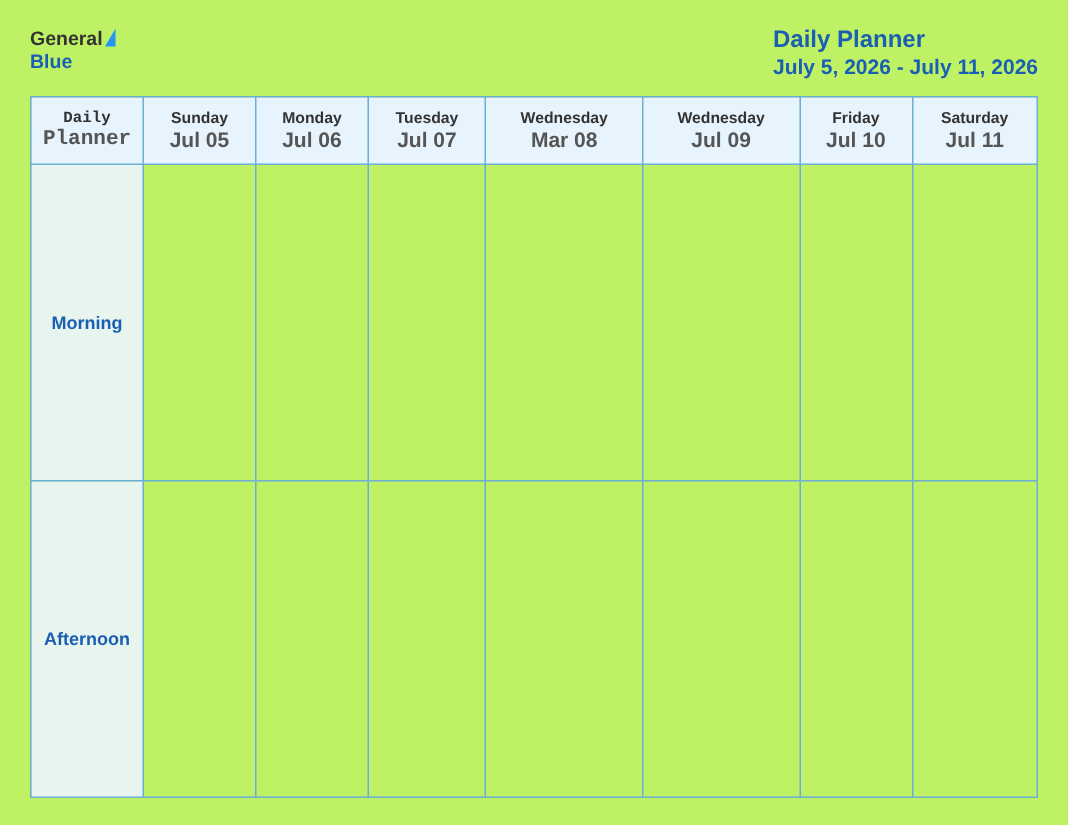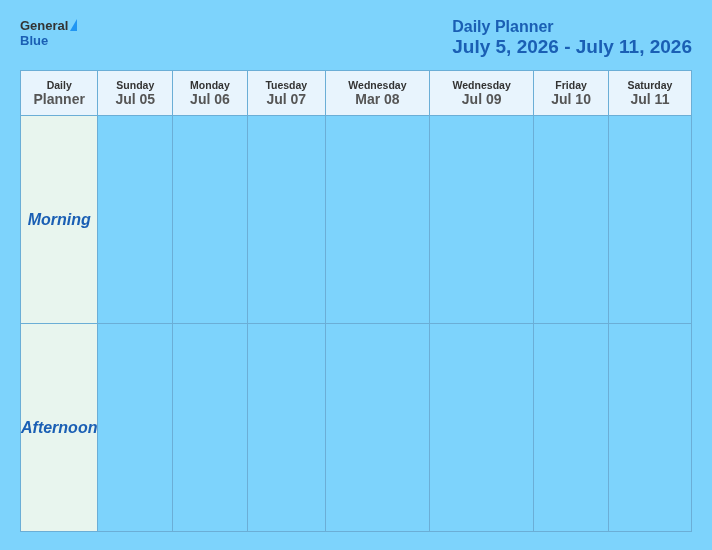--- a/index.html
+++ b/index.html
@@ -7,21 +7,21 @@
       width: 712px;
       height: 550px;
       background: #fff;
       font-family: Arial, sans-serif;
       overflow: hidden;
     }
 
     .page {
       width: 712px;
       height: 550px;
-      background: #7dd3fc;
+      background: #bef264;
       padding: 18px 20px 18px 20px;
       display: flex;
       flex-direction: column;
     }
 
     .header {
       display: flex;
       justify-content: space-between;
       align-items: flex-start;
       margin-bottom: 12px;
@@ -62,21 +62,21 @@
     .title-area {
     }
 
     .title-main {
       font-size: 16px;
       font-weight: bold;
       color: #1a5fb4;
     }
 
     .title-date {
-      font-size: 19px;
+      font-size: 14px;
       font-weight: bold;
       color: #1a5fb4;
     }
 
     table {
       width: 100%;
       height: 100%;
       border-collapse: collapse;
       border: 1.5px solid #6baed6;
     }
@@ -91,41 +91,41 @@
       background: #e8f4fd;
       padding: 5px 3px;
     }
 
     .col-label {
       background: #dceefb;
       font-weight: bold;
       font-size: 11px;
       color: #1a5fb4;
       width: 75px;
+      font-family: Liberation Mono, monospace;
     }
 
     .day-header-top {
       font-size: 10.5px;
       font-weight: bold;
       color: #333;
       display: block;
     }
 
     .day-header-sub {
       font-size: 14px;
       color: #555;
       display: block;
     }
 
     .row-label {
       background: #e8f5ee;
       color: #1a5fb4;
-      font-size: 16px;
-      font-weight: bold;
-      font-style: italic;
+      font-size: 12px;
+      font-weight: bold;
       width: 75px;
     }
 
     tr.data-row {
       height: 110px;
     }
 
     .header-row {
       height: 45px;
     }

